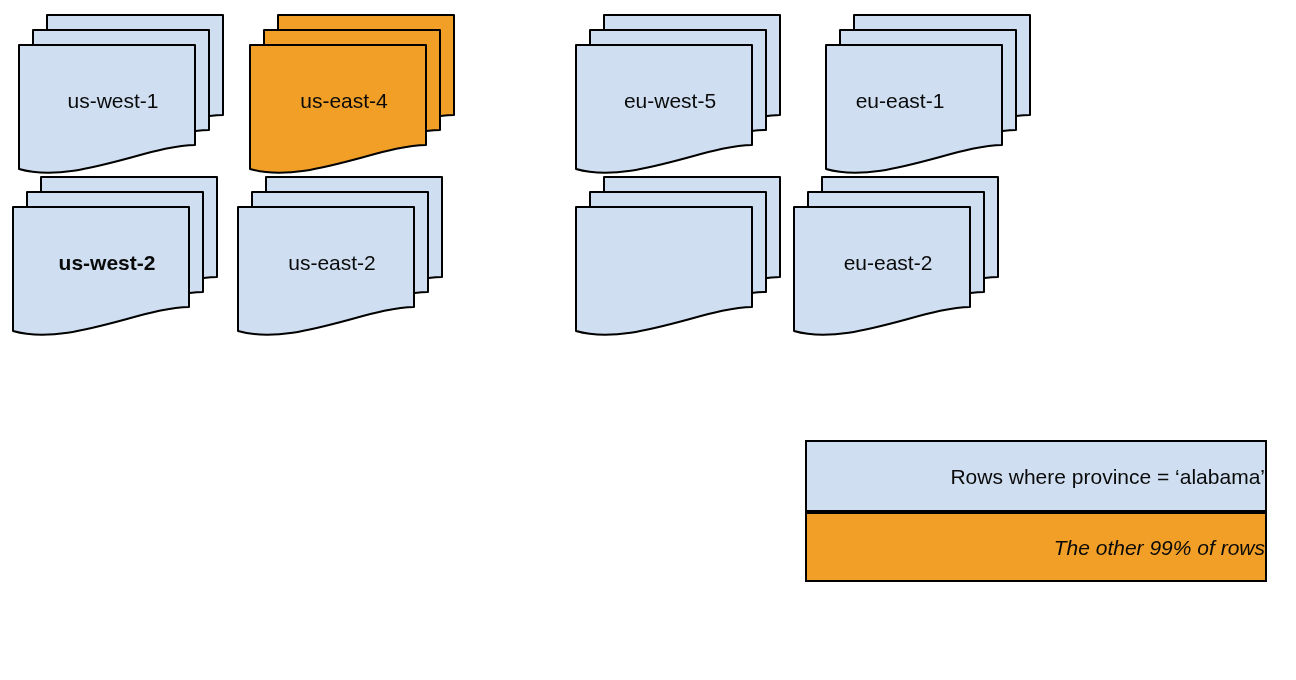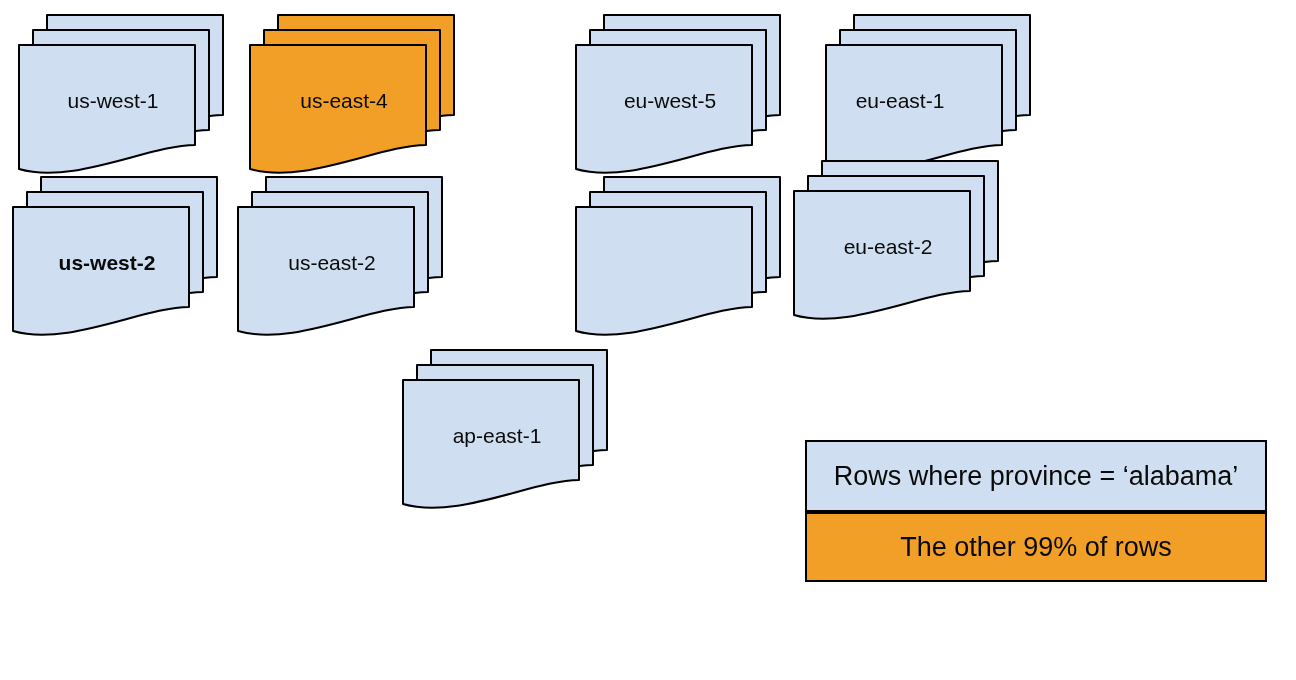--- a/index.html
+++ b/index.html
@@ -44,43 +44,43 @@
     margin-left: 6px;
   }
   
   .pos-us-west-1 { left: 18px;  top: 13px; }
   .pos-us-east-1 { left: 249px; top: 13px; }
   .pos-eu-west-1 { left: 575px; top: 13px; }
   .pos-eu-east-1 { left: 805px; top: 13px; padding-left: 20px; }
   .pos-us-west-2 { left: 12px;  top: 175px; font-weight: bold; }
   .pos-us-east-2 { left: 237px; top: 175px; }
   .pos-eu-west-2 { left: 575px; top: 175px; }
-  .pos-eu-east-2 { left: 793px; top: 159px; }
+  .pos-eu-east-2 { left: 793px; top: 175px; }
   .pos-ap-east-1 { left: 402px; top: 348px; }
   .pos-ap-east-2 { left: 390px; top: 505px; }
 
   
   .legend {
     position: absolute;
     left: 805px;
     top: 440px;
     width: 462px;
   }
   .legend-row {
     box-sizing: border-box;
     border: 2px solid var(--color-stroke, #000000);
     display: flex;
     align-items: center;
-    justify-content: center;
-    font-size: 27px;
+    justify-content: flex-end;
+    font-size: 21px;
     line-height: 1;
     white-space: nowrap;
   }
   .legend-row.blue   { height: 72px; background: var(--color-region_fill, #cfdff1); }
-  .legend-row.orange { height: 70px; background: var(--color-highlight_fill, #f19f27); }
+  .legend-row.orange { height: 70px; background: var(--color-highlight_fill, #f19f27); font-style: italic; }
 </style>
 </head>
 <body>
 
 <div id="canvas">
 
   <svg width="0" height="0" style="position:absolute" aria-hidden="true">
     <defs>
       <path id="doc-shape" d="M0,0 H176 V100 C130,100 55,140 0,124 Z"></path>
     </defs>
@@ -151,28 +151,20 @@
   <div class="stack pos-eu-east-2">
     <svg class="stack-svg" width="208" height="164" viewBox="0 0 208 164" aria-hidden="true">
       <use href="#doc-shape" class="doc blue" transform="translate(29,2)"></use>
       <use href="#doc-shape" class="doc blue" transform="translate(15,17)"></use>
       <use href="#doc-shape" class="doc blue" transform="translate(1,32)"></use>
     </svg>
     <div class="stack-label">eu-east-2</div>
   </div>
 
 
-  <div class="stack pos-ap-east-1">
-    <svg class="stack-svg" width="208" height="164" viewBox="0 0 208 164" aria-hidden="true">
-      <use href="#doc-shape" class="doc blue" transform="translate(29,2)"></use>
-      <use href="#doc-shape" class="doc blue" transform="translate(15,17)"></use>
-      <use href="#doc-shape" class="doc blue" transform="translate(1,32)"></use>
-    </svg>
-    <div class="stack-label">ap-east-1</div>
-  </div>
 
   <div class="legend">
     <div class="legend-row blue">
       <span>Rows where province = ‘alabama’</span>
     </div>
     <div class="legend-row orange">
       <span>The other 99% of rows</span>
     </div>
   </div>
 

